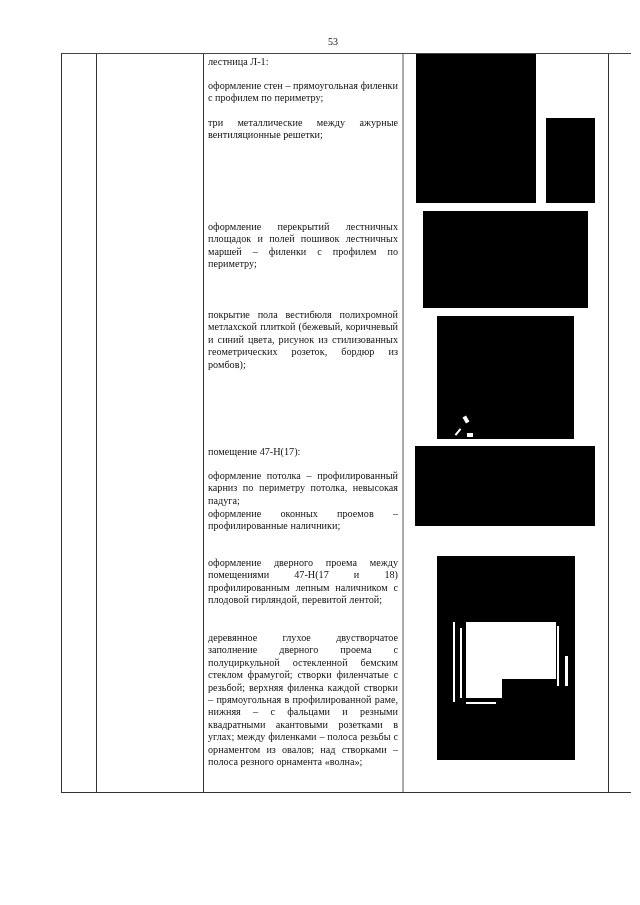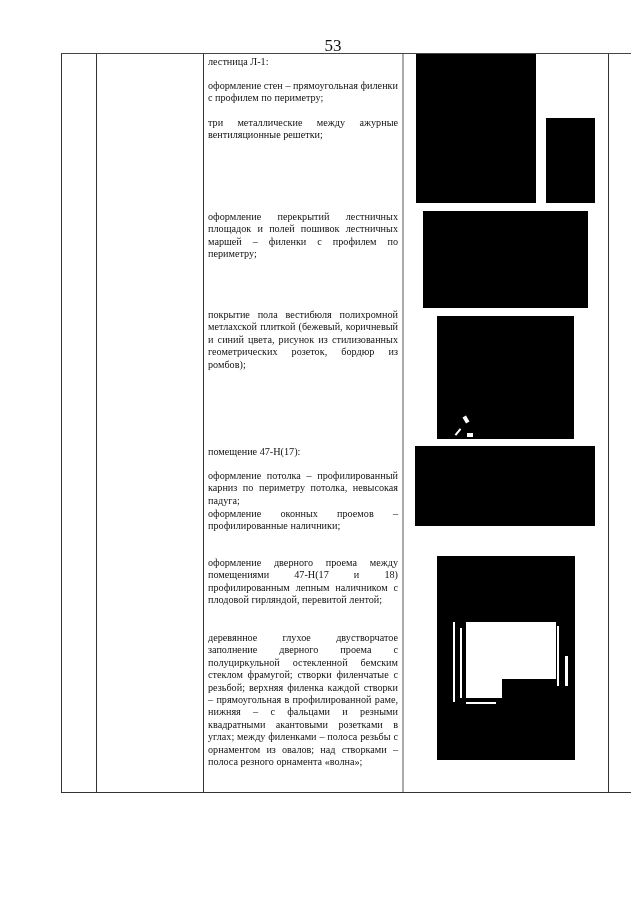--- a/index.html
+++ b/index.html
@@ -1,19 +1,19 @@
 <!DOCTYPE html>
 <html><head>
 <meta charset="utf-8">
 <style>
   html, body { margin: 0; padding: 0; background: #ffffff; }
   body { width: 640px; height: 905px; position: relative; overflow: hidden;
          font-family: "Liberation Serif", "DejaVu Serif", serif; color: #111; }
   .page-num { position: absolute; top: 36px; left: 0; width: 640px; text-align: center;
-              font-size: 17px; padding-left: 26px; box-sizing: border-box; }
+              font-size: 10px; padding-left: 26px; box-sizing: border-box; }
   .tbl { position: absolute; left: 61px; top: 53px; width: 548px; height: 738px;
          border-top: 1px solid #444; border-bottom: 1.5px solid #333; padding-left: 22px; }
   .vline { position: absolute; top: 0; bottom: 0; width: 0; border-left: 1.3px solid #333; }
   .vline.light { border-left: 2px solid #aaa; }
   .col3 { position: absolute; left: 147px; top: 0; width: 190px; font-size: 10.2px; line-height: 12.4px; }
   .p { position: absolute; left: 0; width: 190px; text-align: justify; }
   .photo { position: absolute; background: #000; }
   .photo.door { overflow: hidden; }
   .door .light-area { position: absolute; background: #fff; }
   .speck { position: absolute; background: #fff; }
@@ -27,21 +27,21 @@
   <div class="vline" style="left:0"></div>
   <div class="vline" style="left:35px"></div>
   <div class="vline" style="left:142px"></div>
   <div class="vline light" style="left:341px"></div>
   <div class="vline" style="left:547px"></div>
 
   <div class="col3">
     <div class="p" style="top:2px">лестница Л-1:</div>
     <div class="p" style="top:26px">оформление стен – прямоугольная филенки с профилем по периметру;</div>
     <div class="p" style="top:63px">три металлические между ажурные вентиляционные решетки;</div>
-    <div class="p" style="top:157px">оформление перекрытий лестничных площадок и полей пошивок лестничных маршей – филенки с профилем по периметру;</div>
+    <div class="p" style="top:167px">оформление перекрытий лестничных площадок и полей пошивок лестничных маршей – филенки с профилем по периметру;</div>
     <div class="p" style="top:255px">покрытие пола вестибюля полихромной метлахской плиткой (бежевый, коричневый и синий цвета, рисунок из стилизованных геометрических розеток, бордюр из ромбов);</div>
     <div class="p" style="top:392px">помещение 47-Н(17):</div>
     <div class="p" style="top:416px">оформление потолка – профилированный карниз по периметру потолка, невысокая падуга;</div>
     <div class="p" style="top:454px">оформление оконных проемов – профилированные наличники;</div>
     <div class="p" style="top:503px">оформление дверного проема между помещениями 47-Н(17 и 18) профилированным лепным наличником с плодовой гирляндой, перевитой лентой;</div>
     <div class="p" style="top:578px">деревянное глухое двустворчатое заполнение дверного проема с полуциркульной остекленной бемским стеклом фрамугой; створки филенчатые с резьбой; верхняя филенка каждой створки – прямоугольная в профилированной раме, нижняя – с фальцами и резными квадратными акантовыми розетками в углах; между филенками – полоса резьбы с орнаментом из овалов; над створками – полоса резного орнамента «волна»;</div>
   </div>
 
   <div class="photo" style="left:355px; top:0; width:120px; height:149px;"></div>
   <div class="photo" style="left:485px; top:64px; width:49px; height:85px;"></div>

